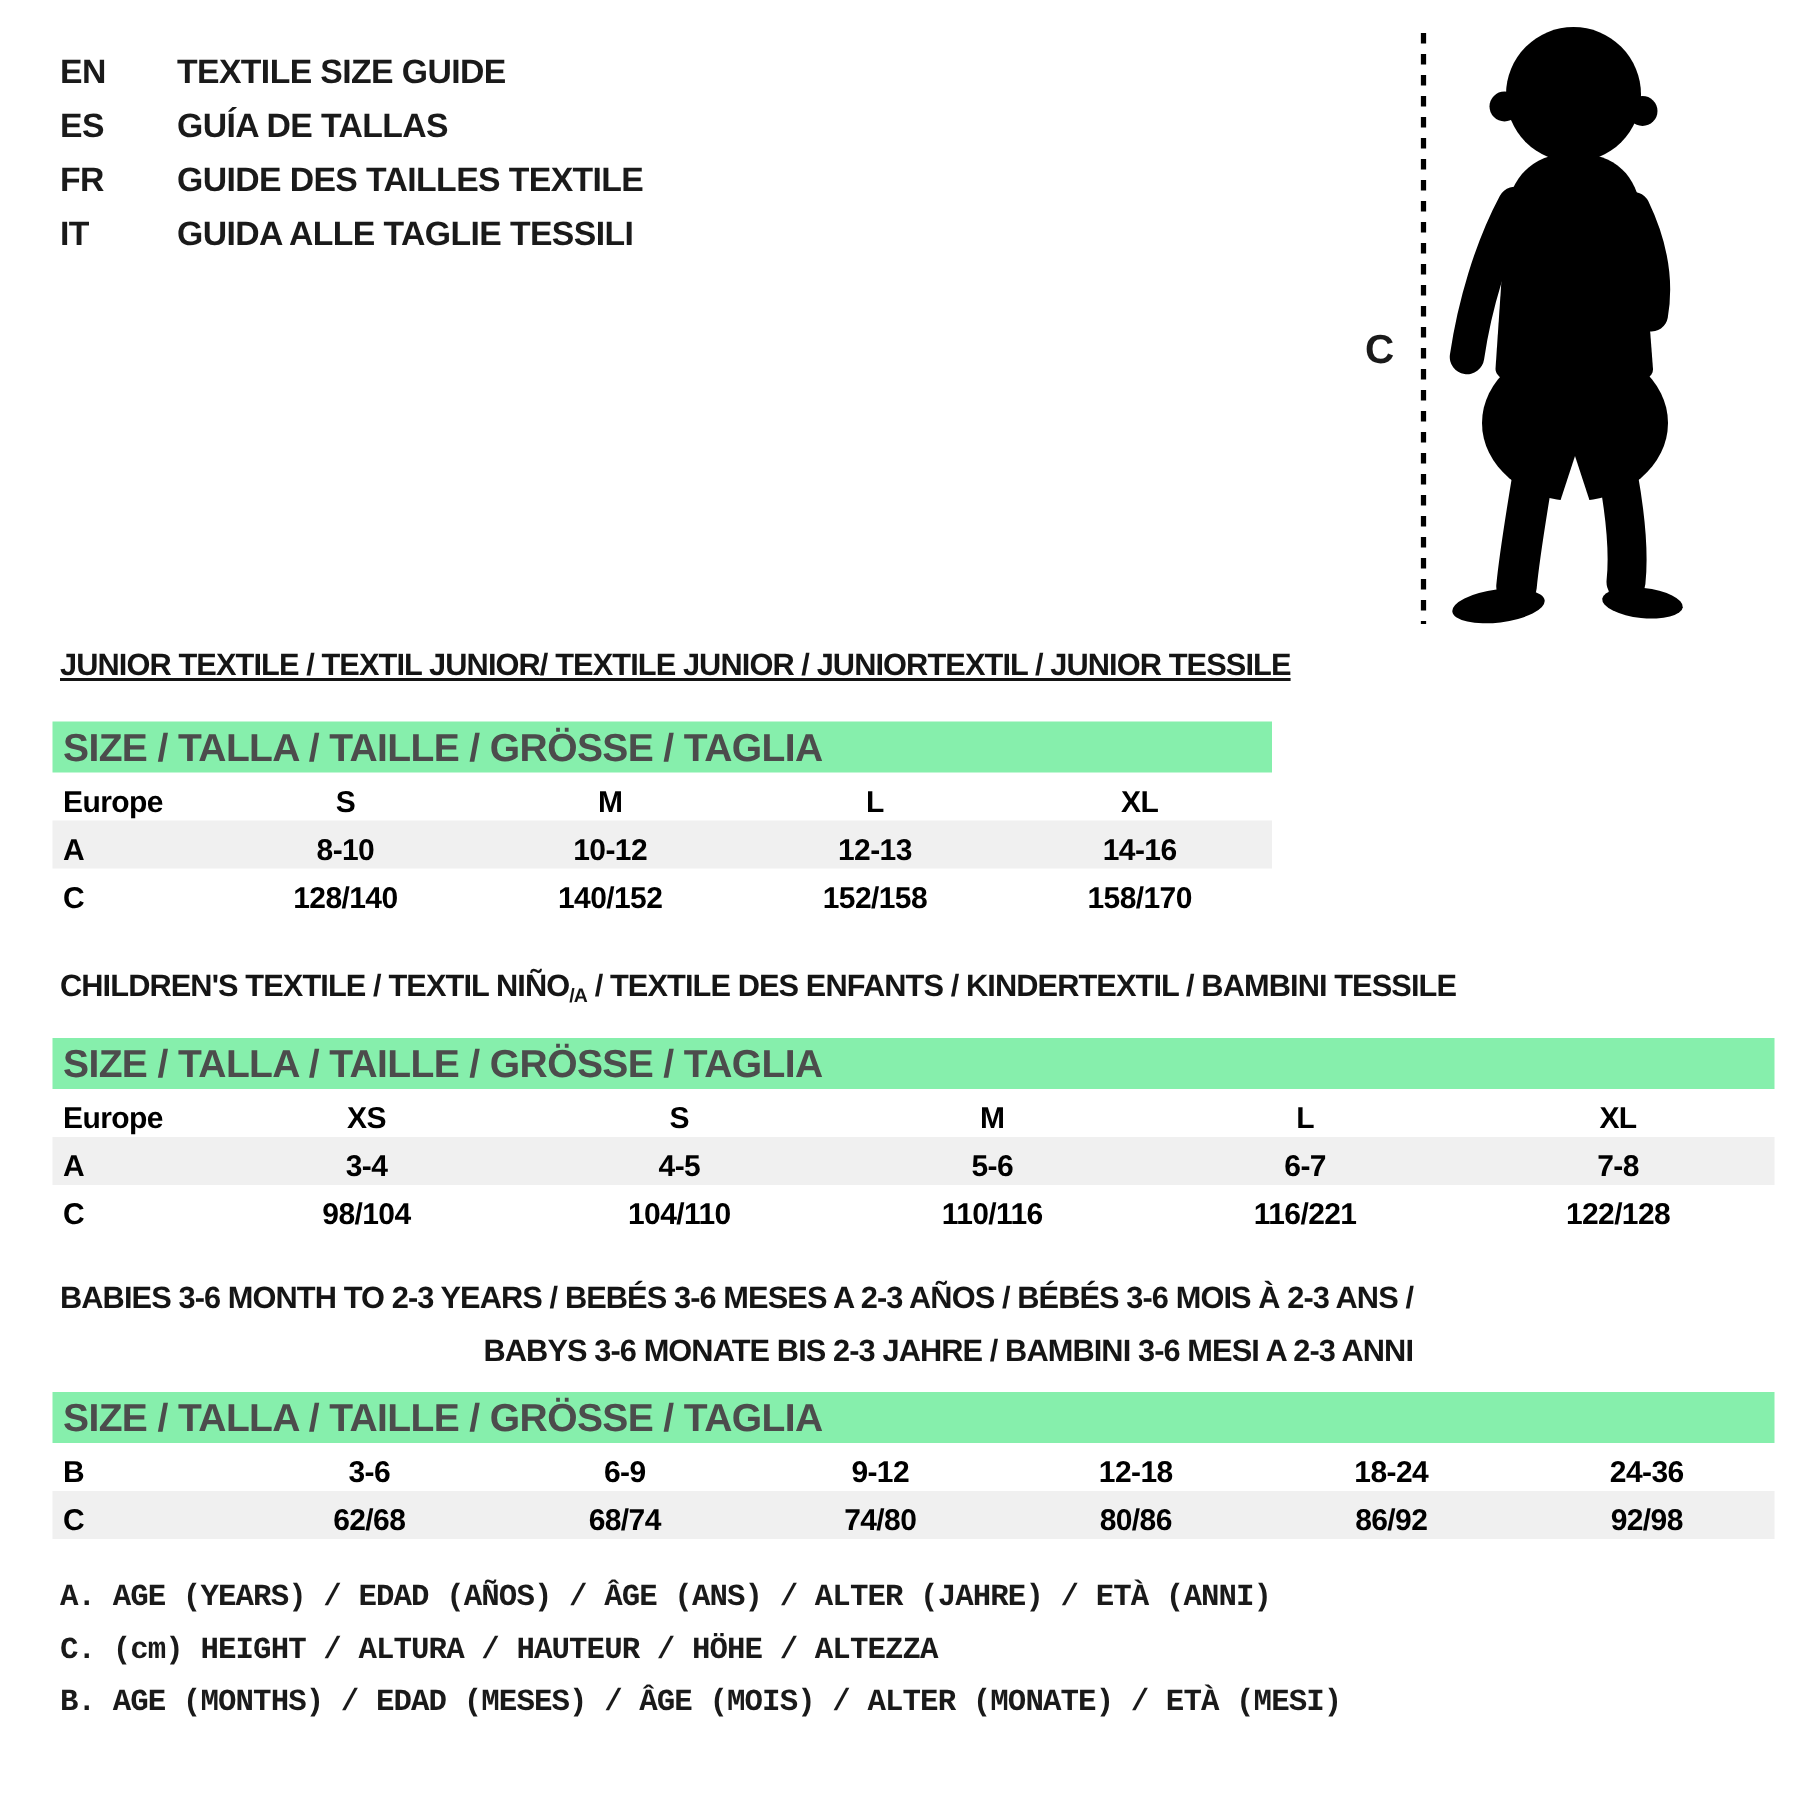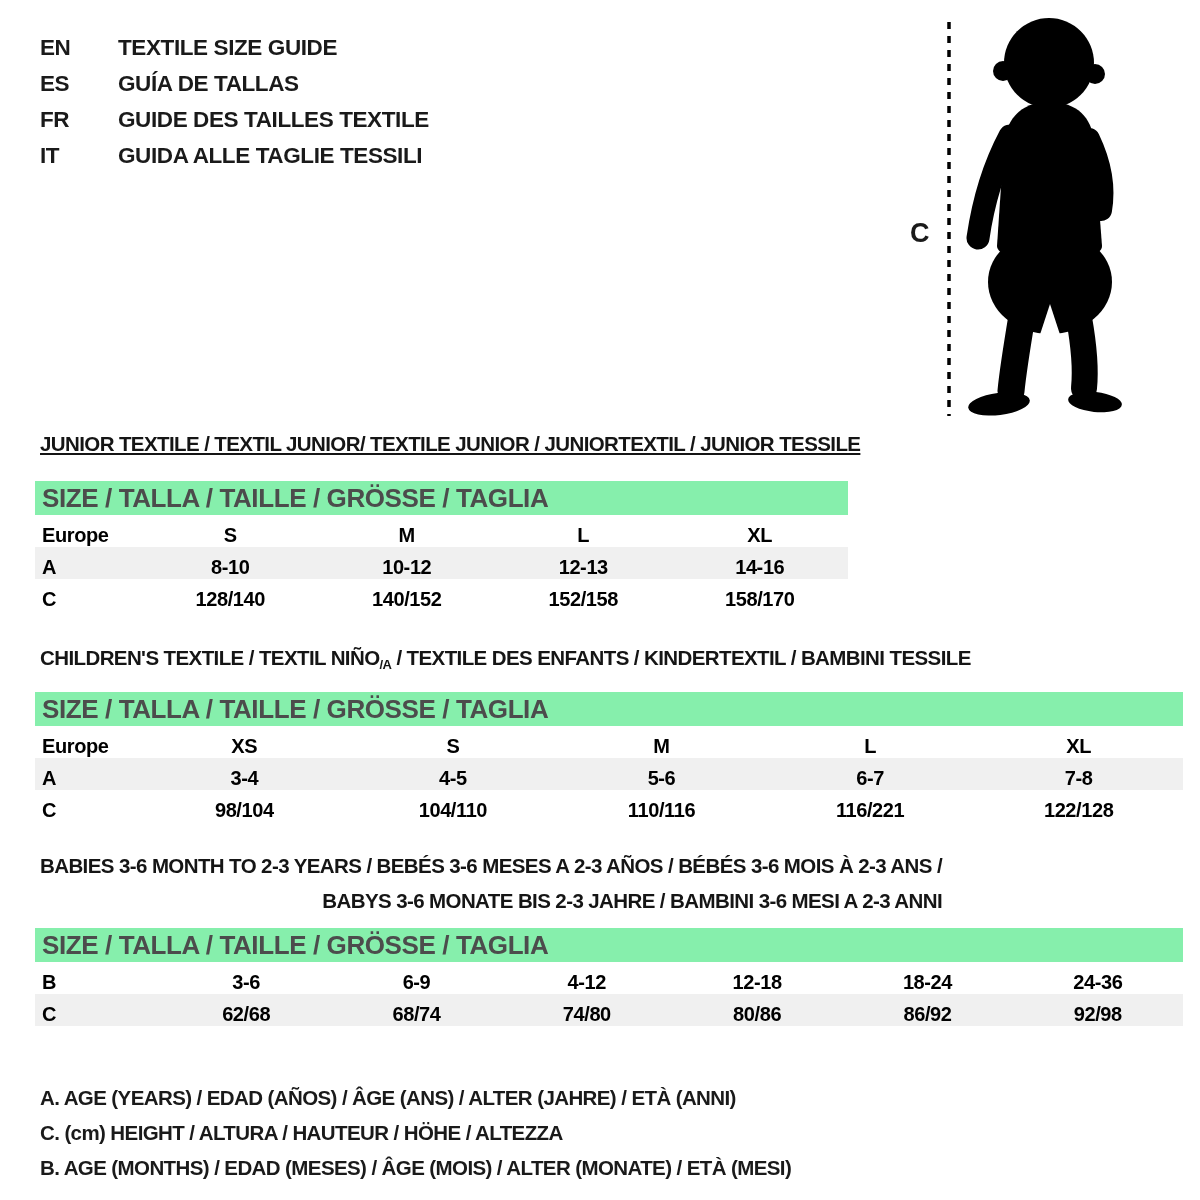--- a/index.html
+++ b/index.html
@@ -29,21 +29,21 @@
            padding-left:7px; font-size:26px; }
   .trow  { display:flex; height:32px; align-items:flex-end; font-size:20px; color:#000000; }
   .trow.striped { background:#f0f0f0; }
   .tlabel { padding-left:7px; }
   .lbl-junior   { width:100px; }
   .lbl-children { width:98px; }
   .lbl-babies   { width:119px; }
   .tcell { flex:1; text-align:center; }
 
   
-  .legend-block { position:absolute; left:40px; top:1080px; }
+  .legend-block { position:absolute; left:40px; top:1048px;font-family:Liberation Mono, monospace; }
   .legend-line { height:35px; line-height:35px; font-size:20.5px; font-weight:bold;
                  letter-spacing:-0.6px; white-space:nowrap; }
 
   
   .figure-wrap { position:absolute; left:898px; top:14px; width:262px; height:412px; }
   .figure-wrap svg { display:block; }
   .fig-label { font-family:"Liberation Sans", sans-serif; font-size:27px; font-weight:bold; fill:#1a1a1a; }
 </style>
 </head>
 <body>
@@ -150,21 +150,21 @@
   <div class="section-title two-line" style="top:848px;">
     <div>BABIES 3-6 MONTH TO 2-3 YEARS / BEBÉS 3-6 MESES A 2-3 AÑOS / BÉBÉS 3-6 MOIS À 2-3 ANS /</div>
     <div>BABYS 3-6 MONATE BIS 2-3 JAHRE / BAMBINI 3-6 MESI A 2-3 ANNI</div>
   </div>
   <div class="size-table w-wide" style="top:928px;">
     <div class="thead">SIZE / TALLA / TAILLE / GRÖSSE / TAGLIA</div>
     <div class="trow">
       <div class="tlabel lbl-babies">B</div>
       <div class="tcell">3-6</div>
       <div class="tcell">6-9</div>
-      <div class="tcell">4-12</div>
+      <div class="tcell">9-12</div>
       <div class="tcell">12-18</div>
       <div class="tcell">18-24</div>
       <div class="tcell">24-36</div>
     </div>
     <div class="trow striped">
       <div class="tlabel lbl-babies">C</div>
       <div class="tcell">62/68</div>
       <div class="tcell">68/74</div>
       <div class="tcell">74/80</div>
       <div class="tcell">80/86</div>

